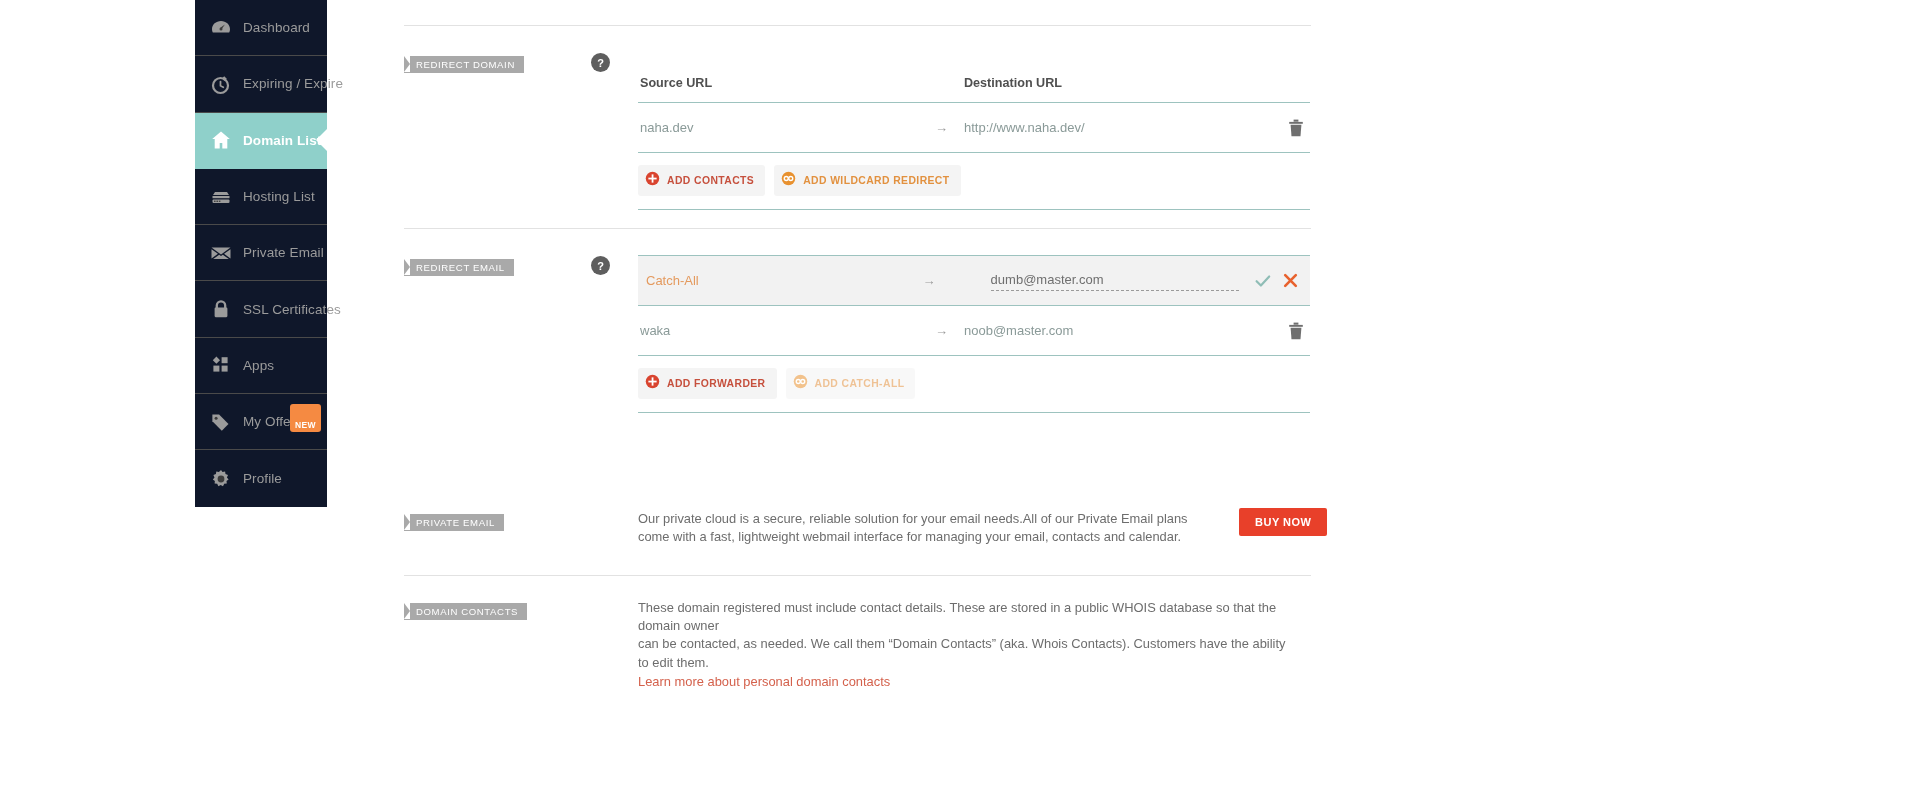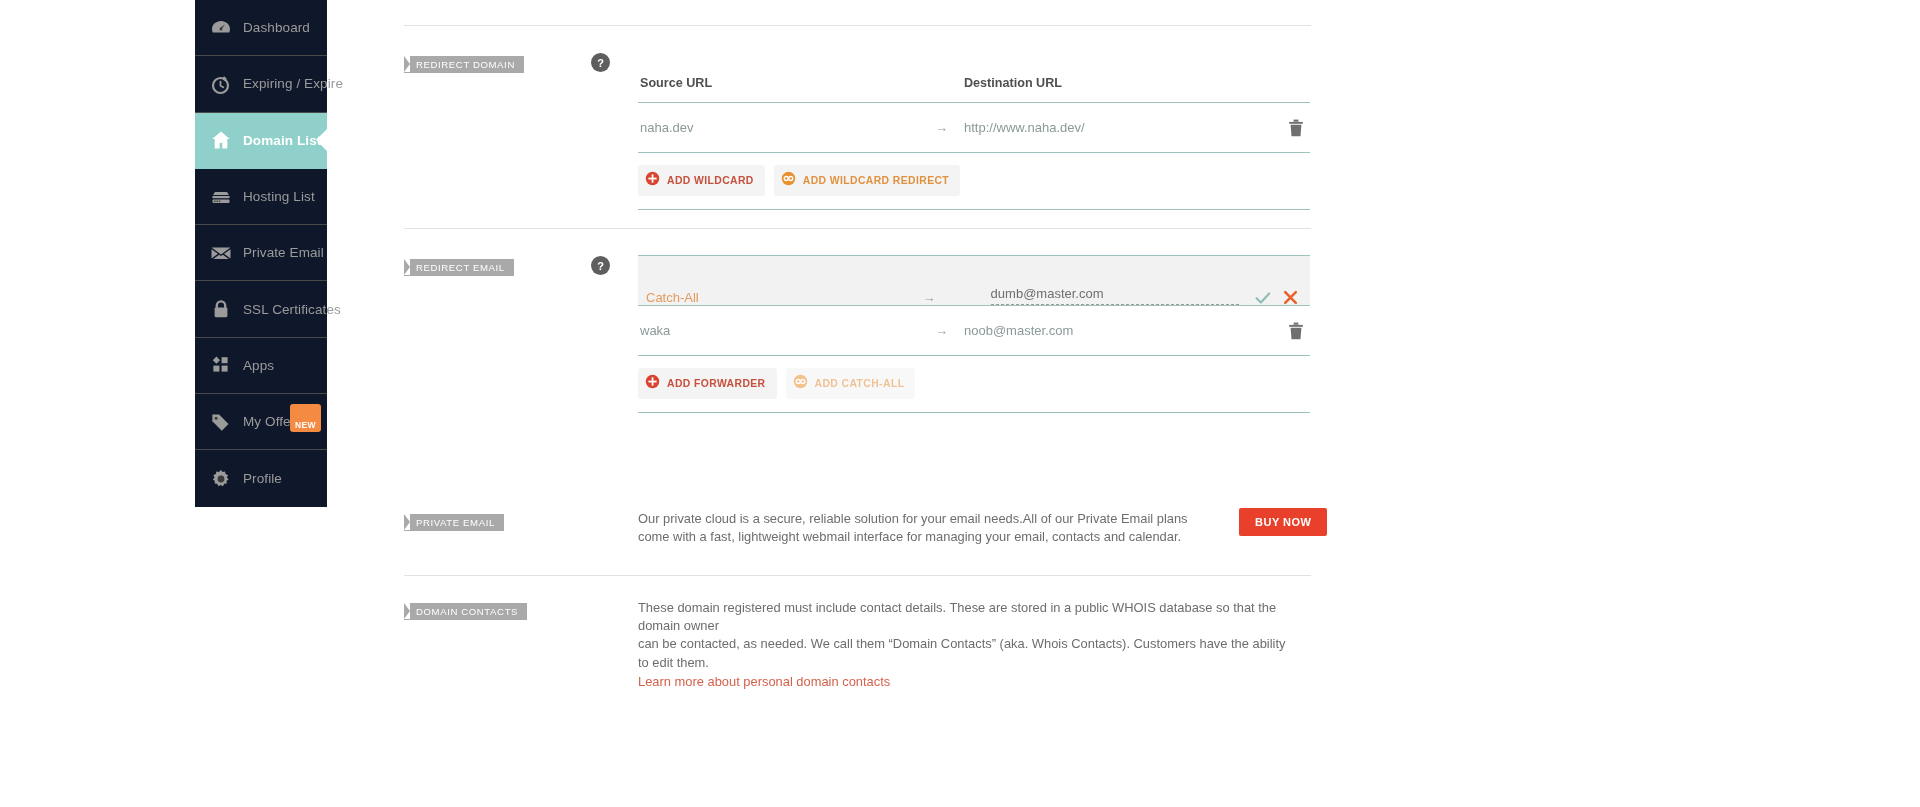--- a/index.html
+++ b/index.html
@@ -114,21 +114,21 @@
     color: #4f4f4f;
   }
 
   .tbl { position: absolute; }
   .row {
     position: relative;
     display: flex; align-items: center;
     height: 50px;
     border-bottom: 1px solid #9dc3bf;
   }
-  .row.sel { background: #f2f2f2; align-items: flex-end; }
+  .row.sel { background: #f2f2f2; }
   .cell-a { width: 281px; padding-left: 2px; }
   .cell-arrow { width: 45px; text-align: center; color: #9a9a9a; font-size: 13px; }
   .cell-b { flex: 1; }
   .cell-act { width: 66px; display: flex; align-items:center; justify-content:flex-end; padding-right: 6px; }
   .val { font-size: 13px; color: #8a9a98; }
   .val.orange { color: #e49a5e; }
   .edit-val {
     font-size: 13px; color: #6f6f6f;
     border-bottom: 1px dashed #9a9a9a;
     padding-bottom: 3px;
@@ -317,21 +317,21 @@
 
         <div class="btn-row">
           <div class="pill red">
             <span>
               <svg width="15" height="15" viewBox="0 0 16 16">
                   <circle cx="8" cy="8" r="7.2" fill="#d9442f"></circle>
                   <rect x="7.1" y="3.6" width="1.9" height="8.8" fill="#fff"></rect>
                   <rect x="3.6" y="7.1" width="8.8" height="1.9" fill="#fff"></rect>
                 </svg>
             </span>
-            <span class="lbl">ADD WILDCARD</span>
+            <span class="lbl">ADD CONTACTS</span>
           </div>
           <div class="pill orange">
             <span>
               <svg width="15" height="15" viewBox="0 0 16 16">
                   <circle cx="8" cy="8" r="7.2" fill="#e8912f"></circle>
                   <circle cx="5.6" cy="8" r="2.1" fill="none" stroke="#fff" stroke-width="1.5"></circle>
                   <circle cx="10.4" cy="8" r="2.1" fill="none" stroke="#fff" stroke-width="1.5"></circle>
                 </svg>
             </span>
             <span class="lbl">ADD WILDCARD REDIRECT</span>

